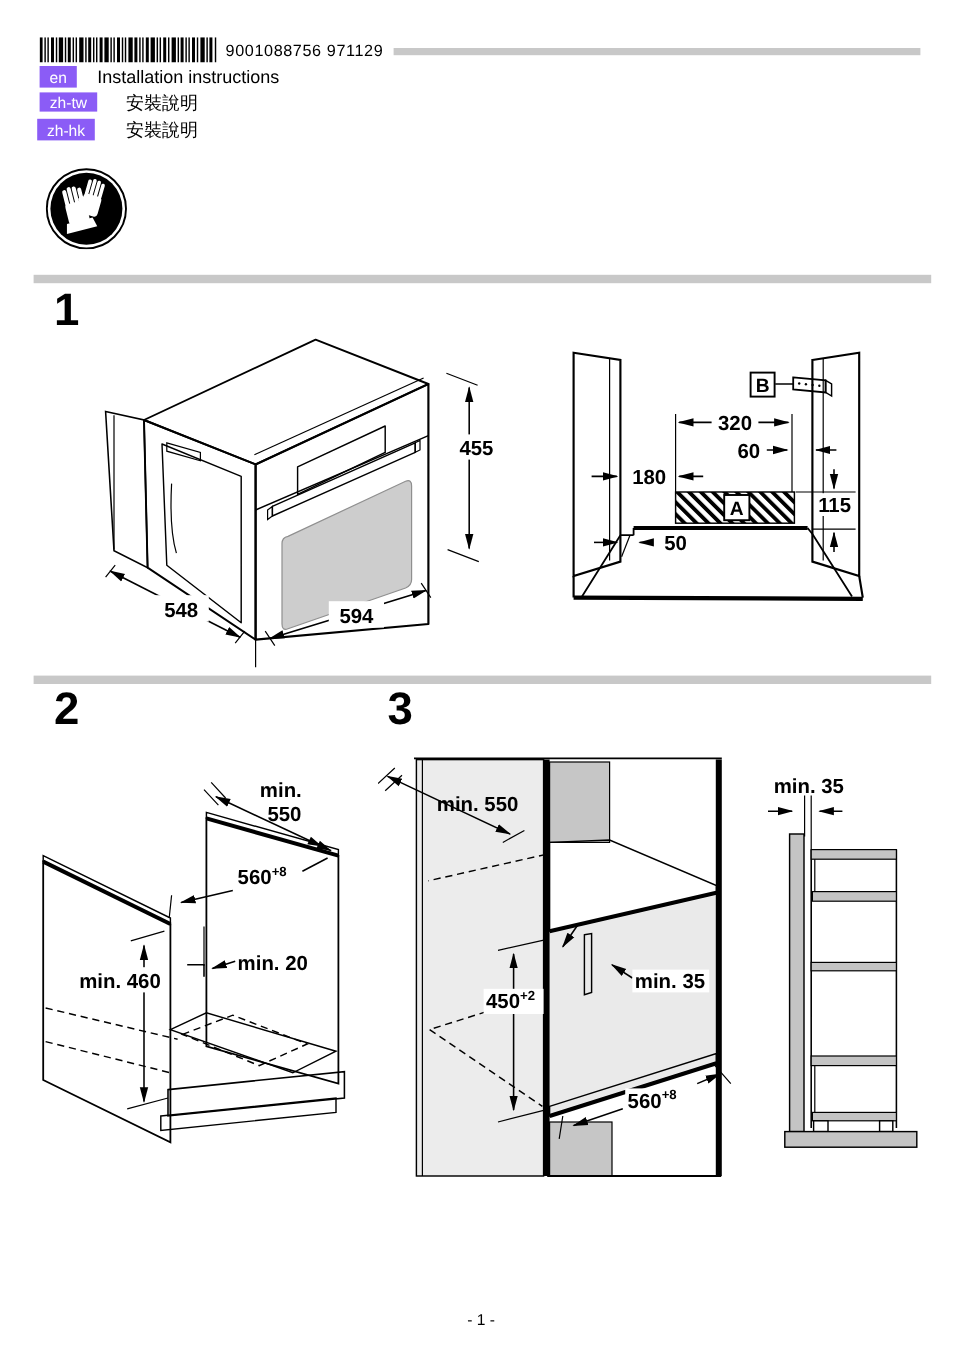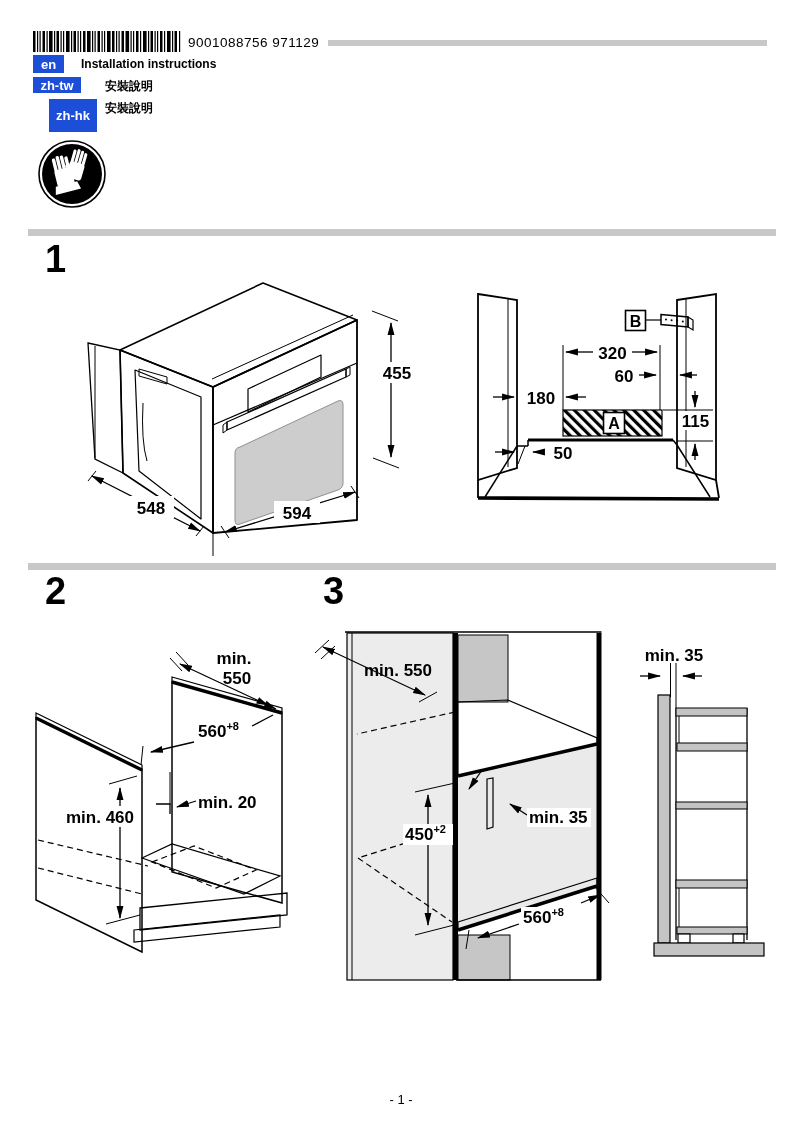--- a/index.html
+++ b/index.html
@@ -1,22 +1,22 @@
 <!DOCTYPE html>
 <html><head>
 <meta charset="utf-8">
 <style>
   html,body{margin:0;padding:0;background:#fff;}
   #page{position:relative;width:802px;height:1134px;background:#fff;overflow:hidden;
         font-family:"Liberation Sans",sans-serif;color:#000;}
   .abs{position:absolute;}
   .rule{background:#c8c8c8;}
-  .langbox{background:#1d4ed8;color:#fff;font-weight:bold;font-size:13px;
+  .langbox{background:#8b5cf6;color:#fff;font-weight:normal;font-size:13px;
            display:flex;align-items:center;justify-content:center;}
-  .langtitle{font-weight:bold;font-size:12px;color:#000;display:flex;align-items:center;}
+  .langtitle{font-weight:normal;font-size:15px;color:#000;display:flex;align-items:center;}
   .fignum{font-size:38px;font-weight:bold;line-height:1;}
   .bcnum{font-size:13.5px;letter-spacing:.5px;}
   .footer{width:100%;text-align:center;font-size:13px;}
   svg text{font-family:"Liberation Sans",sans-serif;font-weight:bold;font-size:17px;fill:#000;}
   svg .lbl{font-size:16px;}
   svg .sup{font-size:11px;}
   svg .ln{stroke:#000;fill:none;}
 </style>
 </head>
 <body>
@@ -28,21 +28,21 @@
   </svg>
   <div class="abs bcnum" style="left:188px;top:35px">9001088756  971129</div>
   <div class="abs rule" style="left:328px;top:40px;width:439px;height:6px"></div>
 
   <div class="abs langbox" style="left:33px;top:55px;width:31px;height:18px">en</div>
   <div class="abs langtitle" style="left:81px;top:55px;height:18px">Installation instructions</div>
 
   <div class="abs langbox" style="left:33px;top:77px;width:48px;height:16px">zh-tw</div>
   <div class="abs langtitle" style="left:105px;top:77px;height:18px">安裝說明</div>
 
-  <div class="abs langbox" style="left:49px;top:99px;width:48px;height:33px">zh-hk</div>
+  <div class="abs langbox" style="left:31px;top:99px;width:48px;height:18px">zh-hk</div>
   <div class="abs langtitle" style="left:105px;top:99px;height:18px">安裝說明</div>
 
   <svg class="abs" style="left:38px;top:140px" width="68" height="68" viewBox="0 0 68 68">
     <circle cx="34" cy="34" r="33" fill="none" stroke="#000" stroke-width="1.6"></circle>
     <circle cx="34" cy="34" r="30" fill="#000"></circle>
     <g fill="#fff">
       <g transform="rotate(16 40 28)">
         <rect x="31" y="11" width="3" height="14" rx="1.5"></rect>
         <rect x="34.8" y="9.5" width="3" height="15" rx="1.5"></rect>
         <rect x="38.6" y="10" width="3" height="14.5" rx="1.5"></rect>

